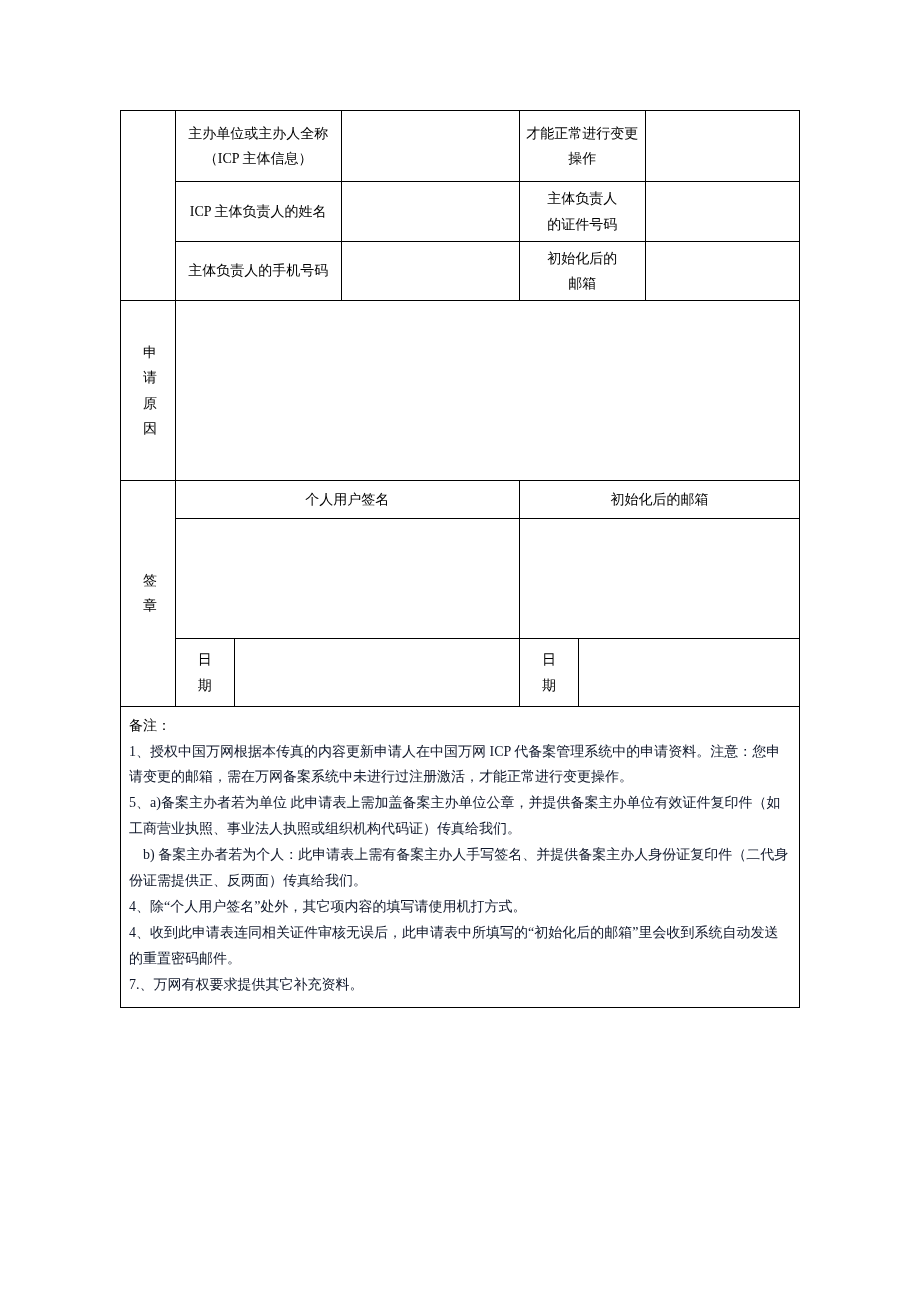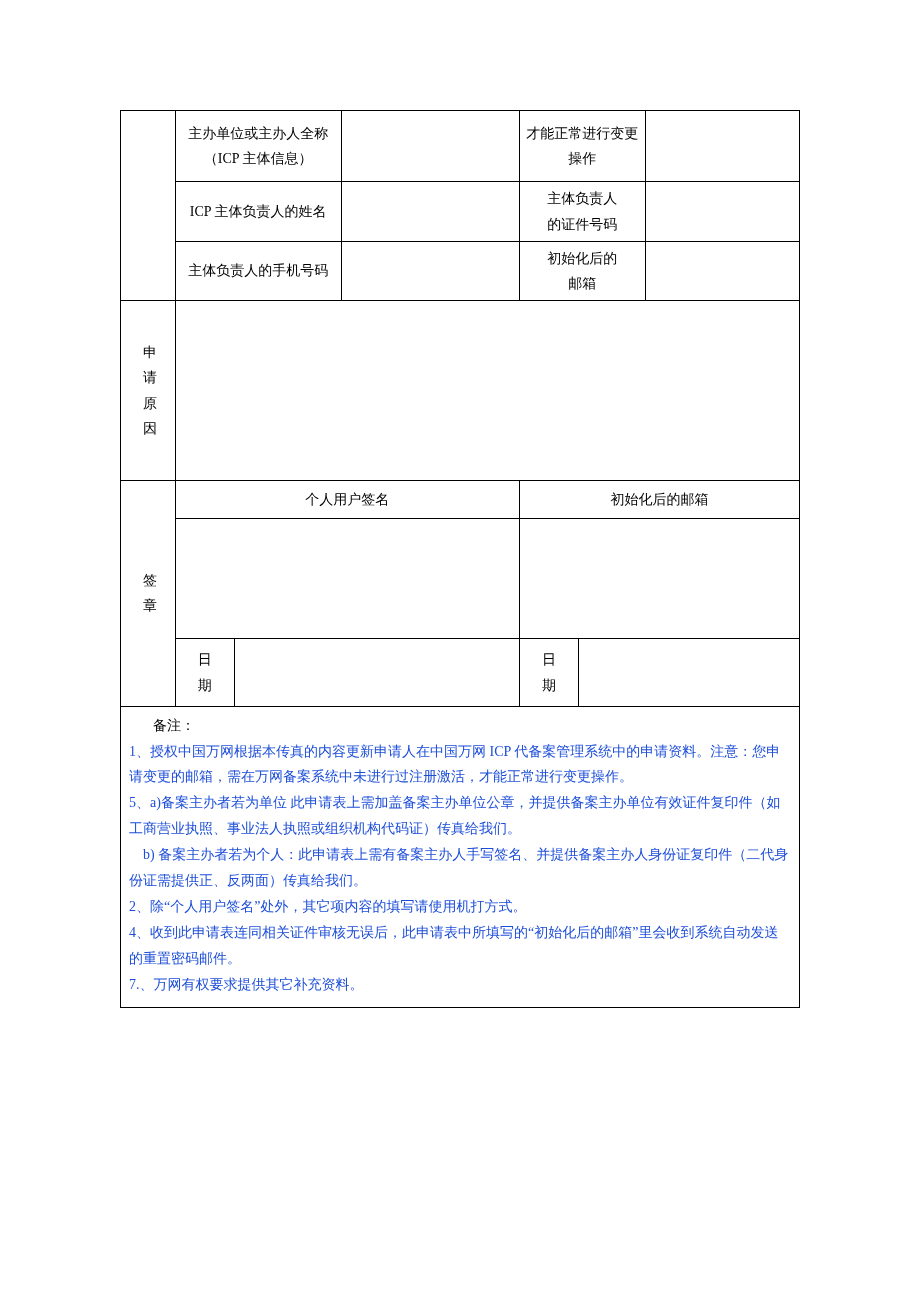--- a/index.html
+++ b/index.html
@@ -44,24 +44,23 @@
       padding: 8px 20px;
     }
     .remarks-td {
       text-align: left;
       padding: 6px 8px 10px 8px;
       line-height: 1.85;
       font-size: 14px;
     }
     .remarks-title {
       color: #000;
-      margin-left: 24px;
     }
     .red-text {
-      color: #1d4ed8;
+      color: #0f172a;
     }
   </style>
 </head>
 <body>
 
 <table>
 
   <colgroup>
     <col style="width:46px">
     <col style="width:50px">
@@ -115,19 +114,19 @@
     <td class="date-label">日期</td>
     <td colspan="2"></td>
   </tr>
 
   <tr>
     <td colspan="7" class="remarks-td">
       <span class="remarks-title">备注：</span><br>
       <span class="red-text">1、授权中国万网根据本传真的内容更新申请人在中国万网 ICP 代备案管理系统中的申请资料。注意：您申请变更的邮箱，需在万网备案系统中未进行过注册激活，才能正常进行变更操作。</span><br>
       <span class="red-text">5、a)备案主办者若为单位 此申请表上需加盖备案主办单位公章，并提供备案主办单位有效证件复印件（如工商营业执照、事业法人执照或组织机构代码证）传真给我们。</span><br>
       <span class="red-text">　b)  备案主办者若为个人：此申请表上需有备案主办人手写签名、并提供备案主办人身份证复印件（二代身份证需提供正、反两面）传真给我们。</span><br>
-      <span class="red-text">2、除“个人用户签名”处外，其它项内容的填写请使用机打方式。</span><br>
+      <span class="red-text">4、除“个人用户签名”处外，其它项内容的填写请使用机打方式。</span><br>
       <span class="red-text">4、收到此申请表连同相关证件审核无误后，此申请表中所填写的“初始化后的邮箱”里会收到系统自动发送的重置密码邮件。</span><br>
       <span class="red-text">7.、万网有权要求提供其它补充资料。</span>
     </td>
   </tr>
 </tbody>
   </table>
 
 </body></html>

